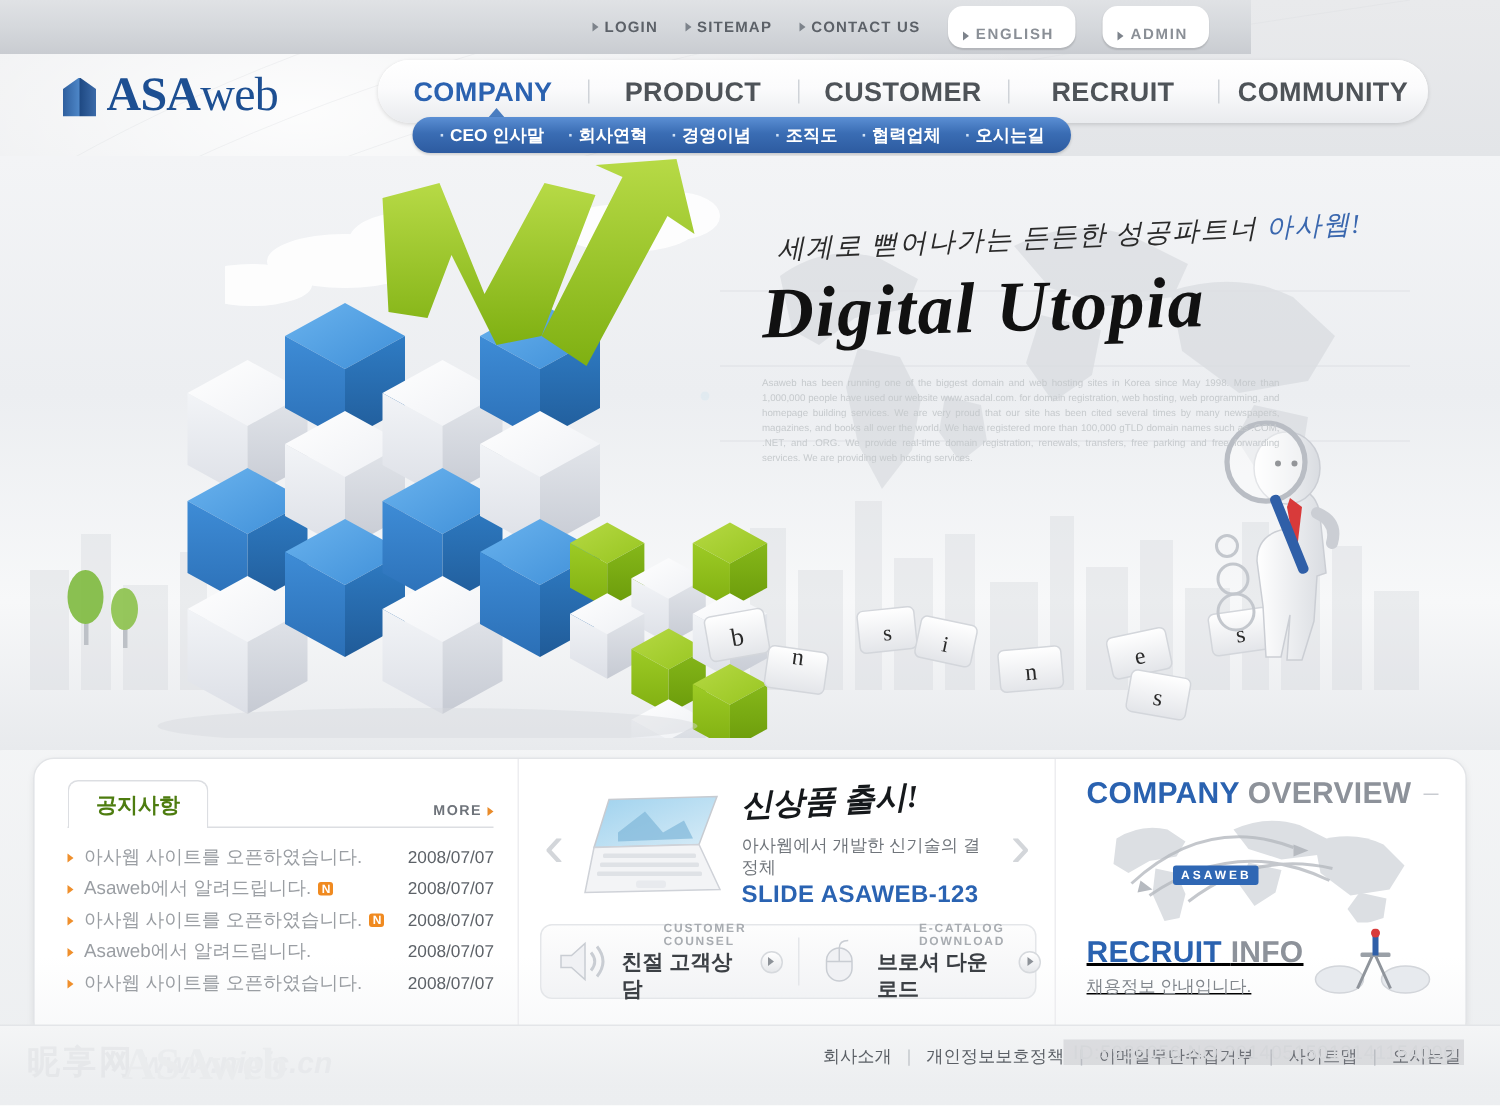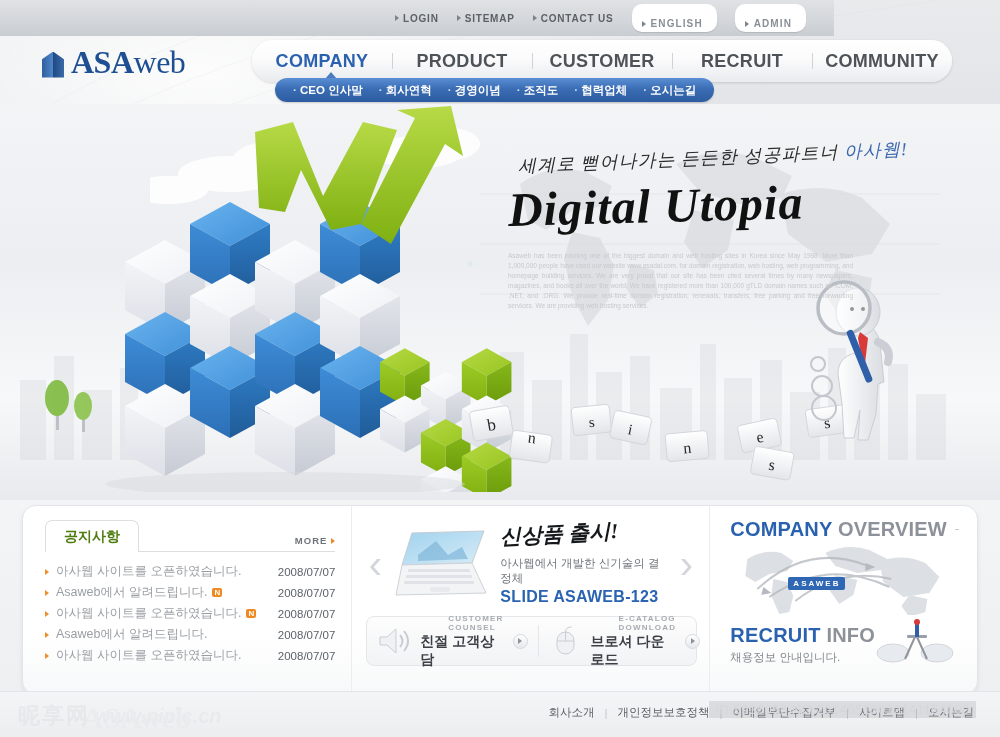--- a/index.html
+++ b/index.html
@@ -201,27 +201,27 @@
   .rh-title { font-size: 20px; font-weight:bold; letter-spacing:.2px; white-space:nowrap; }
   .rh-title .b1 { color:#2a62b0; }
   .rh-title .b2 { color:#8d929a; }
   .rh-rule { flex:1; height:1px; background:#c9ccd1; }
   .map-wrap { position:relative; height: 72px; margin-top: 2px; }
   .asaweb-badge {
     position:absolute; left: 58px; top: 34px;
     background:#2f67b4; color:#fff; font-size: 8px; font-weight:bold; letter-spacing:2px;
     padding: 2px 5px; border-radius: 2px;
   }
-  .recruit-row { display:flex; align-items:flex-end; gap: 0; margin-top: 4px; }
+  .recruit-row { display:flex; align-items:flex-end; gap: 6px; margin-top: 4px; text-decoration: underline; }
   .recruit-txt { flex: 1; }
   .recruit-sub { font-size: 11.5px; color:#82878d; margin-top: 3px; }
 
   
   .footer {
-    position:absolute; left:0; bottom:4px; width:1000px; height:42px;
+    position:absolute; left:0; bottom:12px; width:1000px; height:42px;
     background: linear-gradient(180deg,#f4f5f6,#eceef0);
     border-top:1px solid #e3e5e8;
     display:flex; justify-content:flex-end; padding-right: 26px;
   }
   .flinks { display:flex; align-items:center; gap:10px; font-size: 11.5px; color:#595e64; }
   .fsep { color:#c3c7cc; }
   .wm-id {
     position:absolute; right: 24px; top: 9px; font-size: 13px; color:#d5d7da;
     letter-spacing:.5px; font-family:"Liberation Sans", sans-serif;
     background: rgba(160,163,168,.28); padding: 1px 6px; white-space: nowrap;

